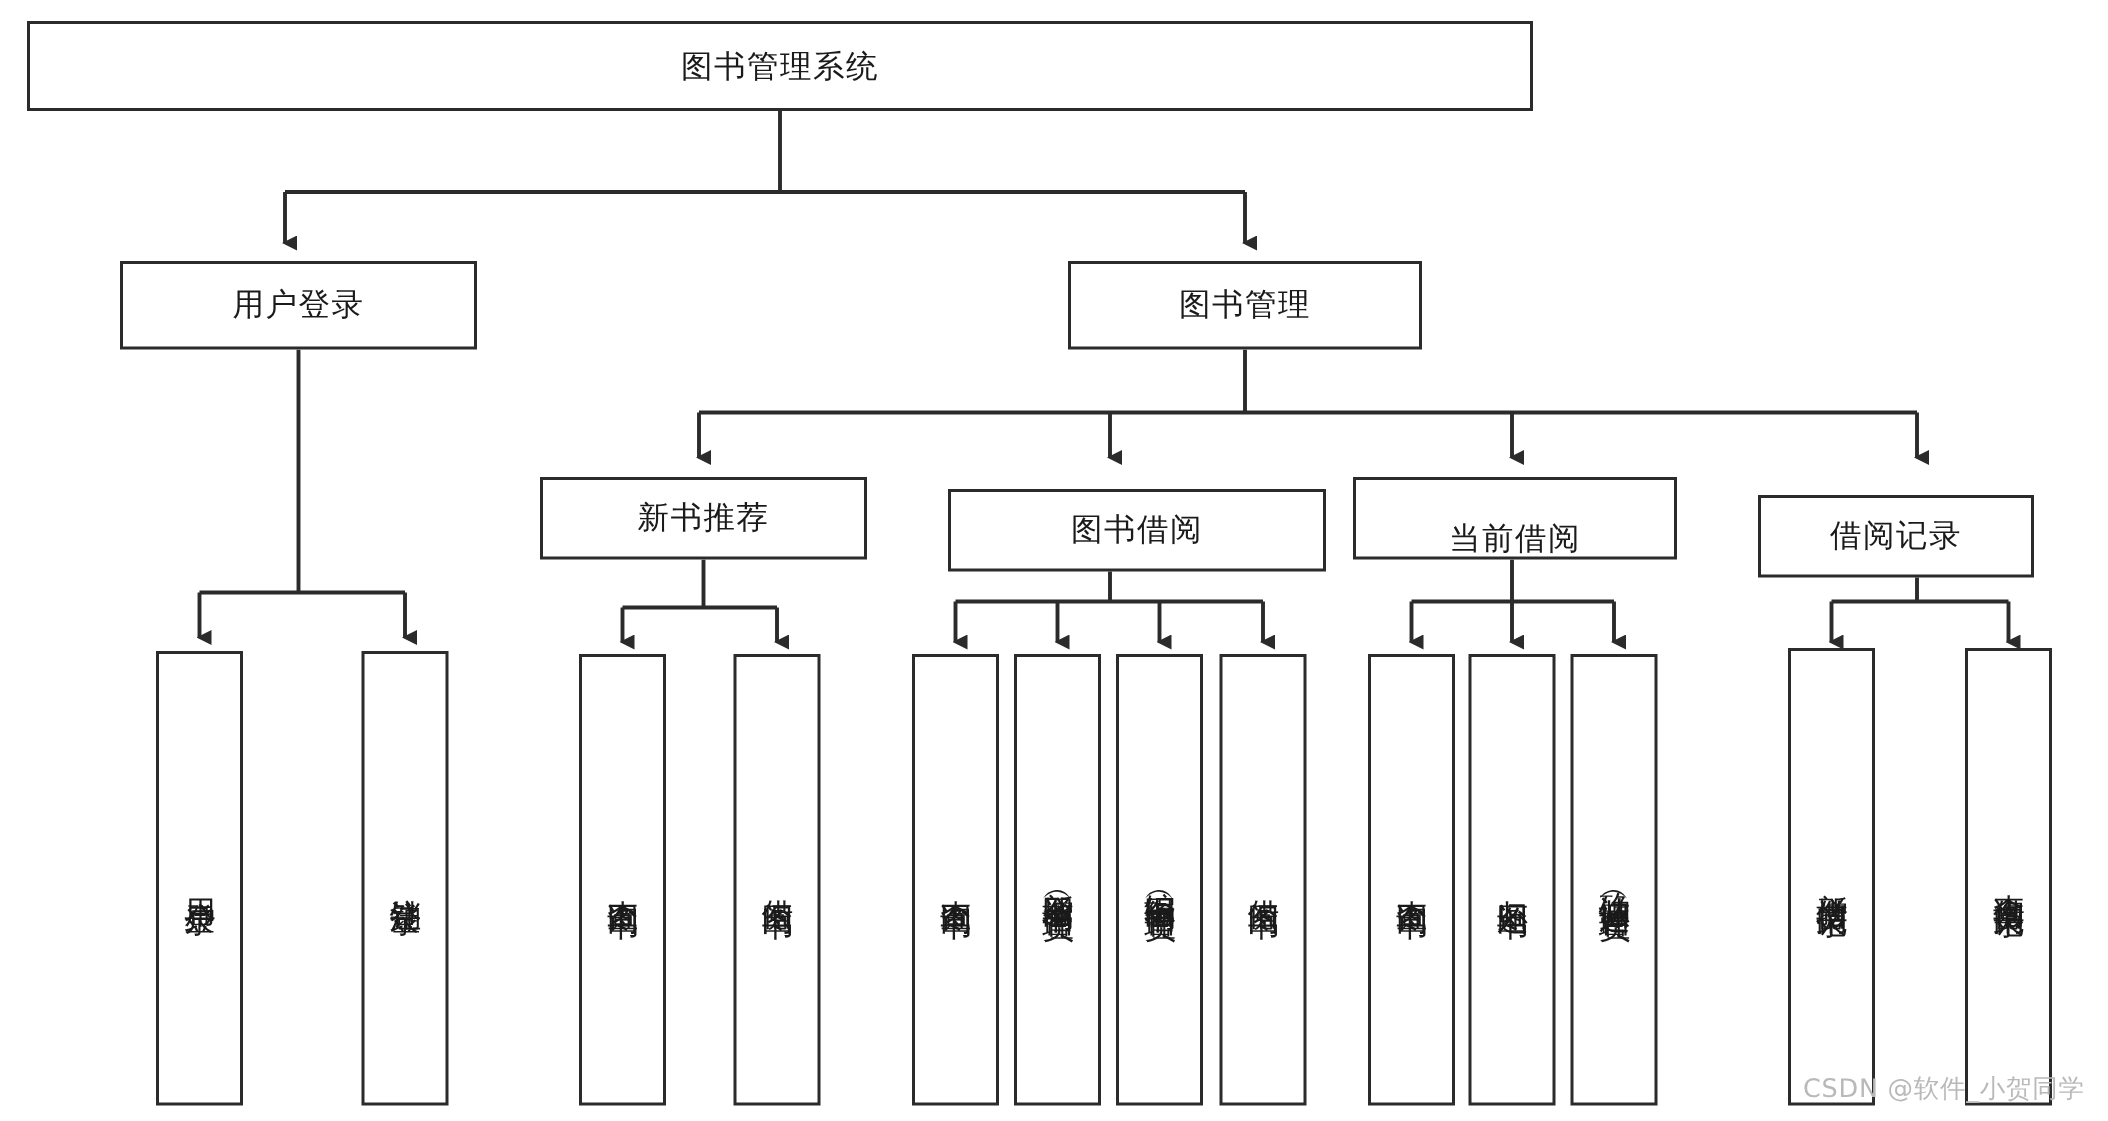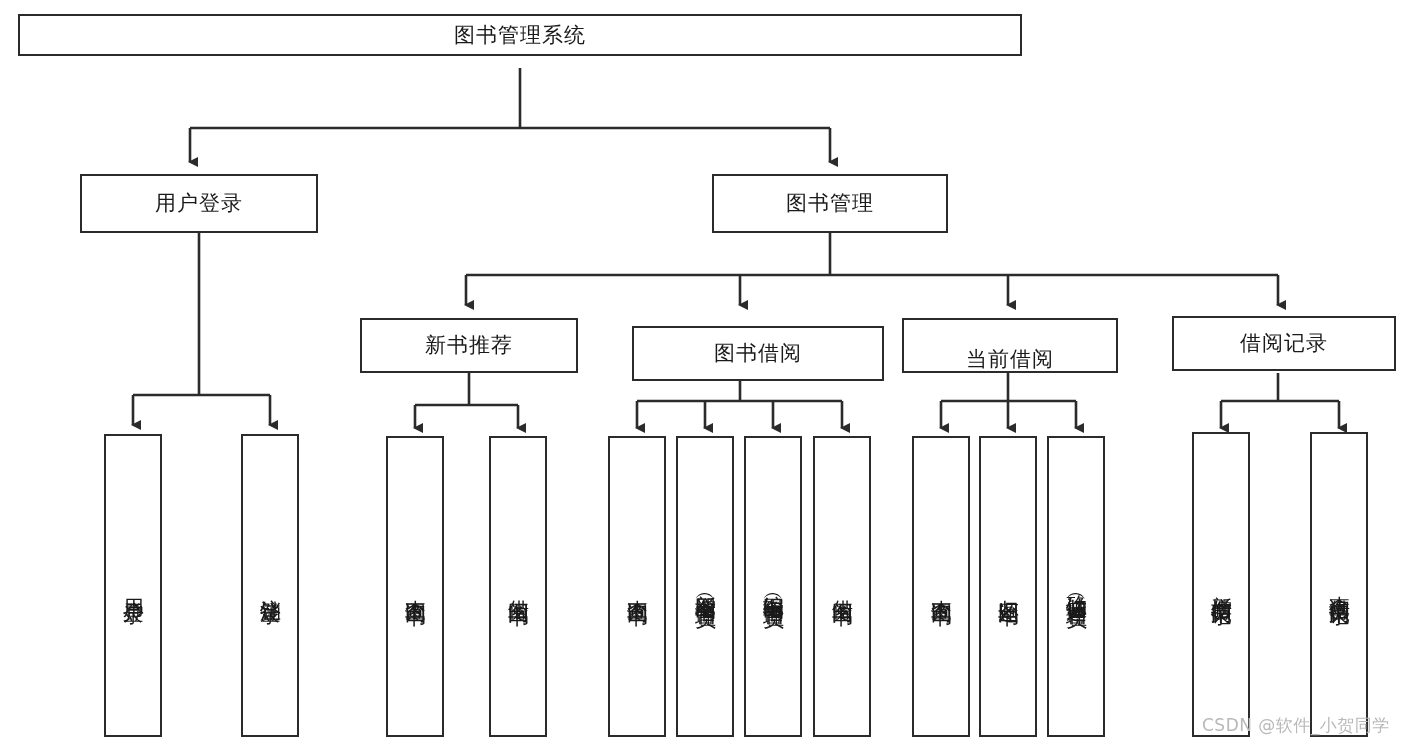--- a/index.html
+++ b/index.html
@@ -106,41 +106,41 @@
       <path d="M1008,401 L1008,428" marker-end="url(#arrow)"></path>
       <path d="M1076,401 L1076,428" marker-end="url(#arrow)"></path>
 
       <path d="M1278,373 L1278,401"></path>
       <path d="M1221,401 L1339,401"></path>
       <path d="M1221,401 L1221,428" marker-end="url(#arrow)"></path>
       <path d="M1339,401 L1339,428" marker-end="url(#arrow)"></path>
     </g>
   </svg>
 
-  <div class="node-box" style="left:18px; top:14px; width:1004px; height:42px;">
+  <div class="node-box" style="left:18px; top:14px; width:1004px; height:60px;">
     <span class="node-label-h">图书管理系统</span>
   </div>
 
   <div class="node-box" style="left:80px; top:174px; width:238px; height:59px;">
     <span class="node-label-h">用户登录</span>
   </div>
   <div class="node-box" style="left:360px; top:318px; width:218px; height:55px;">
     <span class="node-label-h">新书推荐</span>
   </div>
 
   <div class="node-box" style="left:712px; top:174px; width:236px; height:59px;">
     <span class="node-label-h">图书管理</span>
   </div>
   <div class="node-box" style="left:632px; top:326px; width:252px; height:55px;">
     <span class="node-label-h">图书借阅</span>
   </div>
   <div class="node-box" style="left:902px; top:318px; width:216px; height:55px;align-items:flex-end;">
     <span class="node-label-h">当前借阅</span>
   </div>
-  <div class="node-box" style="left:1172px; top:316px; width:224px; height:55px;">
+  <div class="node-box" style="left:1172px; top:330px; width:184px; height:55px;">
     <span class="node-label-h">借阅记录</span>
   </div>
 
   <div class="node-box" style="left:104px; top:434px; width:58px; height:303px;">
     <span class="node-label-v">用户登录</span>
   </div>
   <div class="node-box" style="left:241px; top:434px; width:58px; height:303px;">
     <span class="node-label-v">注销登录</span>
   </div>
 

